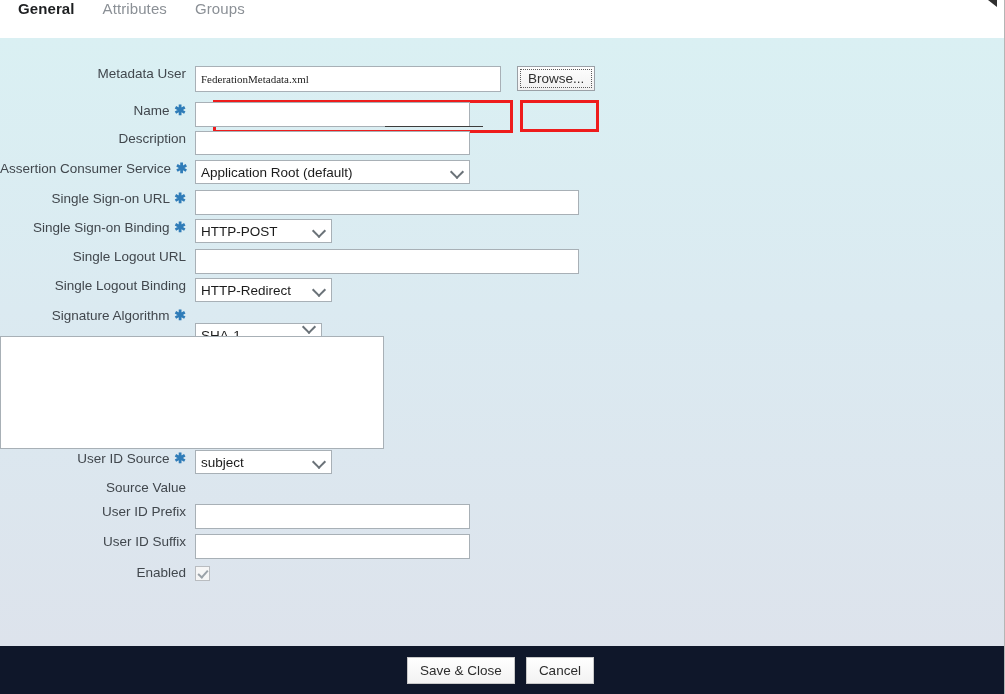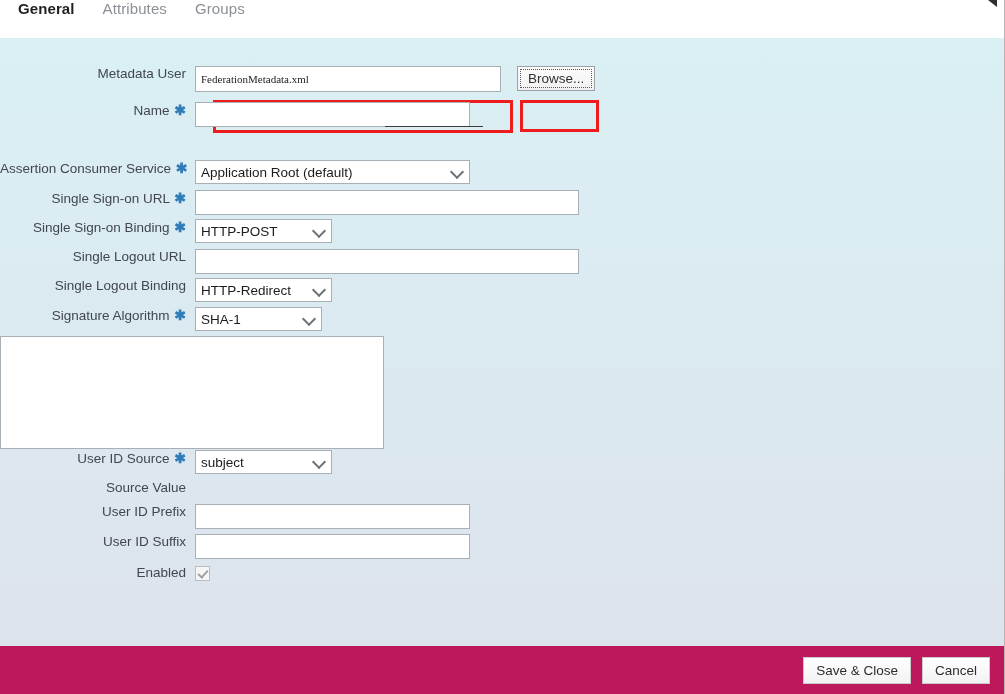--- a/index.html
+++ b/index.html
@@ -183,24 +183,24 @@
   #name-artifact {
     position: absolute;
     background: #3c3c3c;
     height: 1px;
   }
 
   
   #footer {
     height: 48px;
     min-height: 48px;
-    background: #be185d;
+    background: #0f172a;
     display: flex;
     align-items: center;
-    justify-content: flex-end;
+    justify-content: center;
     padding-right: 14px;
     box-sizing: border-box;
   }
   .ftbtn {
     font-family: "Liberation Sans", sans-serif;
     font-size: 13.5px;
     color: #2d2d2d;
     background: linear-gradient(to bottom, #ffffff, #f2f2f2);
     border: 1px solid #c9c9c9;
     height: 27px;
@@ -236,20 +236,26 @@
 
     <div class="row" style="top:64px; left:0;">
       <div class="lbl">
         <span>Name</span>
         <span class="req">✱</span>
       </div>
       <input class="txt" type="text" style="width: 275px; height: 25px;" value="">
     </div>
     <div id="name-artifact" style="top:88px; left:385px; width:98px;"></div>
 
+    <div class="row" style="top:93px; left:0;">
+      <div class="lbl">
+        <span>Description</span>
+      </div>
+      <input class="txt" type="text" style="width: 275px; height: 24px;" value="">
+    </div>
 
     <div class="row" style="top:122px; left:0;">
       <div class="lbl">
         <span>Assertion Consumer Service</span>
         <span class="req">✱</span>
       </div>
       <span class="selwrap">
         <select class="sel" style="width:275px;">
           <option>Application Root (default)</option>
         </select>
@@ -296,21 +302,21 @@
         <span class="chev"></span>
       </span>
     </div>
 
     <div class="row" style="top:269px; left:0;">
       <div class="lbl">
         <span>Signature Algorithm</span>
         <span class="req">✱</span>
       </div>
       <span class="selwrap">
-        <select class="sel" style="width:127px;">
+        <select class="sel" style="width:127px;margin-top:16px;">
           <option>SHA-1</option>
         </select>
         <span class="chev"></span>
       </span>
     </div>
 
     <div class="row" style="top:298px; left:0;">
       <textarea class="txt" style="width: 384px; height: 113px;"></textarea>
     </div>
 

